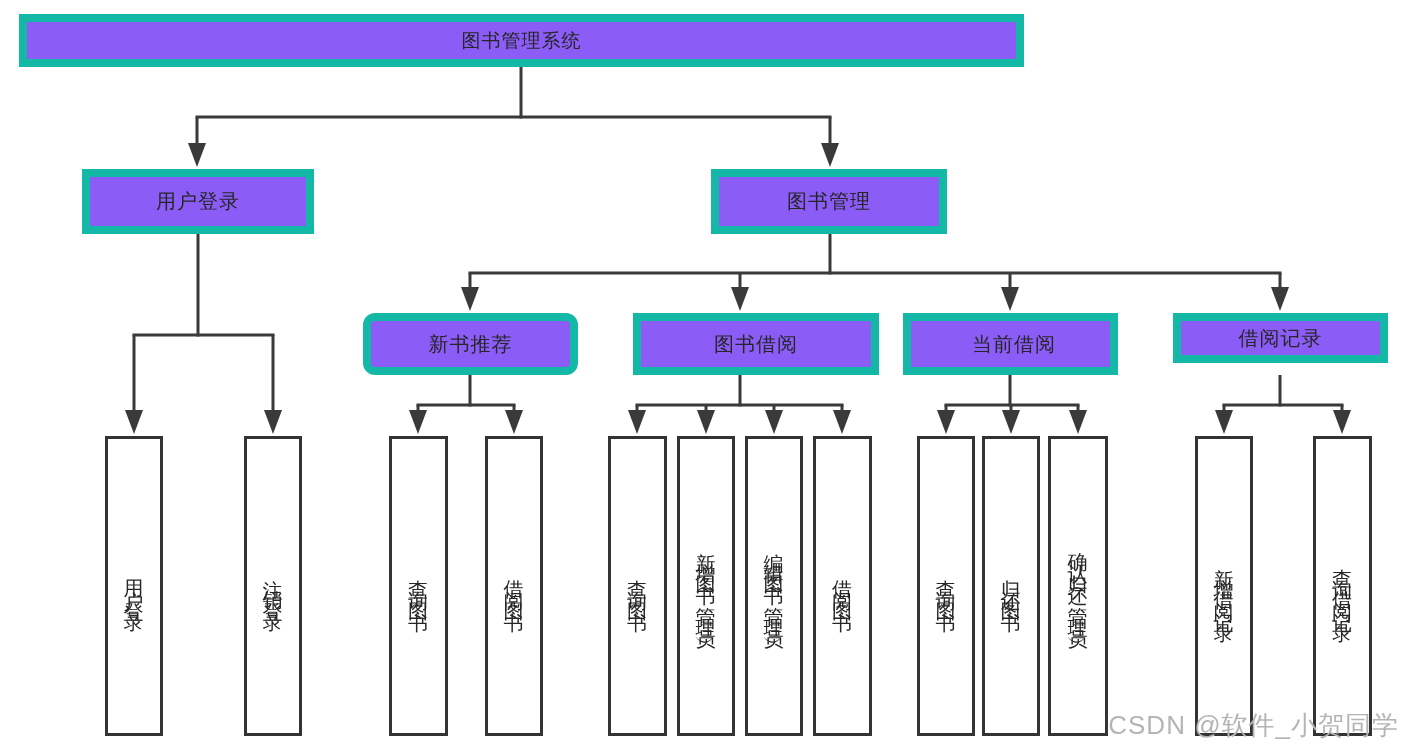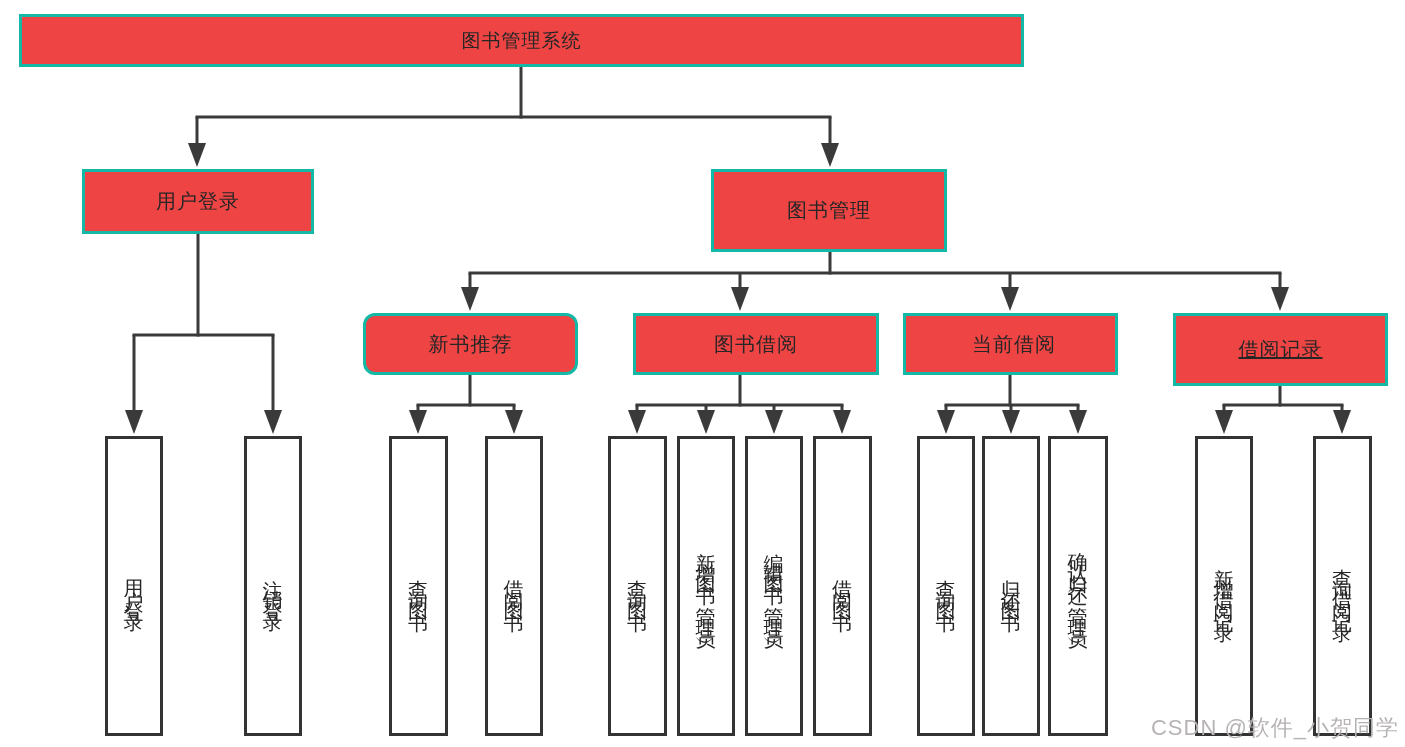--- a/index.html
+++ b/index.html
@@ -18,22 +18,22 @@
   #connectors {
     position: absolute;
     left: 0;
     top: 0;
     width: 1405px;
     height: 747px;
   }
   .node {
     position: absolute;
     box-sizing: border-box;
-    background: #ef4444;
-    border: 3px solid #14b8a6;
+    background: #8b5cf6;
+    border: 8px solid #14b8a6;
     display: flex;
     align-items: center;
     justify-content: center;
     color: #262626;
   }
   .node .h-label {
     font-size: 20px;
     letter-spacing: 1px;
     white-space: nowrap;
   }
@@ -58,21 +58,21 @@
     text-orientation: mixed;
     font-size: 20px;
     letter-spacing: 11px;
     line-height: 1;
     white-space: nowrap;
   }
   .watermark {
     position: absolute;
     right: 6px;
     bottom: 4px;
-    font-size: 22px;
+    font-size: 26px;
     color: #b7b3b3;
     letter-spacing: 1px;
     white-space: nowrap;
   }
 </style>
 </head>
 <body>
 
 <div id="canvas">
 
@@ -149,34 +149,34 @@
     </g>
   </svg>
 
   <div class="node root" style="left:19px; top:14px; width:1005px; height:53px;">
     <span class="h-label">图书管理系统</span>
   </div>
 
   <div class="node" style="left:82px; top:169px; width:232px; height:65px;">
     <span class="h-label">用户登录</span>
   </div>
-  <div class="node" style="left:711px; top:169px; width:236px; height:83px;">
+  <div class="node" style="left:711px; top:169px; width:236px; height:65px;">
     <span class="h-label">图书管理</span>
   </div>
 
   <div class="node" style="left:363px; top:313px; width:215px; height:62px;border-radius:12px;">
     <span class="h-label">新书推荐</span>
   </div>
   <div class="node" style="left:633px; top:313px; width:246px; height:62px;">
     <span class="h-label">图书借阅</span>
   </div>
   <div class="node" style="left:903px; top:313px; width:215px; height:62px;padding-left:7px;">
     <span class="h-label">当前借阅</span>
   </div>
-  <div class="node" style="left:1173px; top:313px; width:215px; height:73px;text-decoration:underline;">
+  <div class="node" style="left:1173px; top:313px; width:215px; height:50px;">
     <span class="h-label">借阅记录</span>
   </div>
 
   <div class="leaf" style="left:105px;">
     <span class="v-label">用户登录</span>
   </div>
   <div class="leaf" style="left:244px;">
     <span class="v-label">注销登录</span>
   </div>
 

